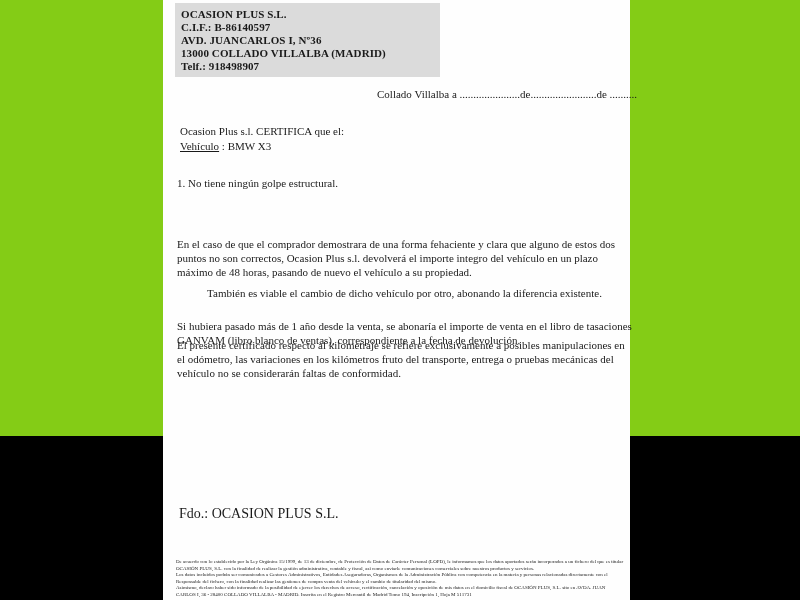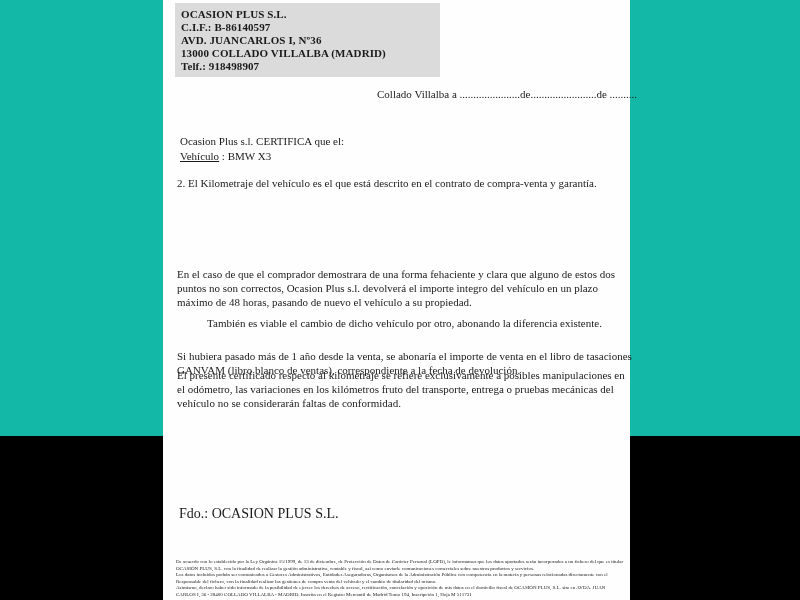--- a/index.html
+++ b/index.html
@@ -8,21 +8,21 @@
     width: 800px;
     height: 600px;
     background: #000000;
     font-family: "Liberation Serif", serif;
     overflow: hidden;
   }
   .stage {
     position: relative;
     width: 800px;
     height: 436px;
-    background: #14b8a6;
+    background: #84cc16;
   }
   .page {
     position: absolute;
     left: 163px;
     top: 0;
     width: 467px;
     height: 600px;
     background: #fefefe;
     color: #1a1a1a;
   }
@@ -41,41 +41,40 @@
   .date-line {
     position: absolute;
     left: 214px;
     top: 88px;
     font-size: 11px;
     white-space: nowrap;
   }
   .certify-block {
     position: absolute;
     left: 17px;
-    top: 134px;
+    top: 124px;
     font-size: 11px;
     line-height: 15px;
   }
   .certify-row .label { text-decoration: underline; }
   .items-block {
     position: absolute;
     left: 14px;
     top: 177px;
     width: 460px;
     font-size: 11px;
   }
   .items-block .item { margin: 0 0 12px 0; }
   .body-para {
     position: absolute;
     left: 14px;
     width: 455px;
     font-size: 11px;
     line-height: 14px;
     text-align: left;
-    margin-top: 30px;
   }
   .para-1 { top: 237px; }
   .para-2 { top: 286px; text-align: center; }
   .para-3 { top: 319px; }
   .para-4 { top: 338px; }
   .signature-line {
     position: absolute;
     left: 16px;
     top: 506px;
     font-size: 14px;
@@ -108,21 +107,21 @@
     <div class="date-line">Collado Villalba a ......................de........................de ..........</div>
 
     <div class="certify-block">
       <div class="certify-intro">Ocasion Plus s.l. CERTIFICA que el:</div>
       <div class="certify-row">
         <span class="label">Vehículo</span><span> : BMW X3</span>
       </div>
     </div>
 
     <div class="items-block">
-      <div class="item">2. El Kilometraje del vehículo es el que está descrito en el contrato de compra-venta y garantía.</div>
+      <div class="item">1. No tiene ningún golpe estructural.</div>
     </div>
 
     <div class="body-para para-1">En el caso de que el comprador demostrara de una forma fehaciente y clara que alguno de estos dos puntos no son correctos, Ocasion Plus s.l. devolverá el importe integro del vehículo en un plazo máximo de 48 horas, pasando de nuevo el vehículo a su propiedad.</div>
     <div class="body-para para-2">También es viable el cambio de dicho vehículo por otro, abonando la diferencia existente.</div>
     <div class="body-para para-3">Si hubiera pasado más de 1 año desde la venta, se abonaría el importe de venta en el libro de tasaciones GANVAM (libro blanco de ventas), correspondiente a la fecha de devolución.</div>
     <div class="body-para para-4">El presente certificado respecto al kilometraje se refiere exclusivamente a posibles manipulaciones en el odómetro, las variaciones en los kilómetros fruto del transporte, entrega o pruebas mecánicas del vehículo no se considerarán faltas de conformidad.</div>
 
     <div class="signature-line">Fdo.: OCASION PLUS S.L.</div>
 
     <div class="legal-footer">

